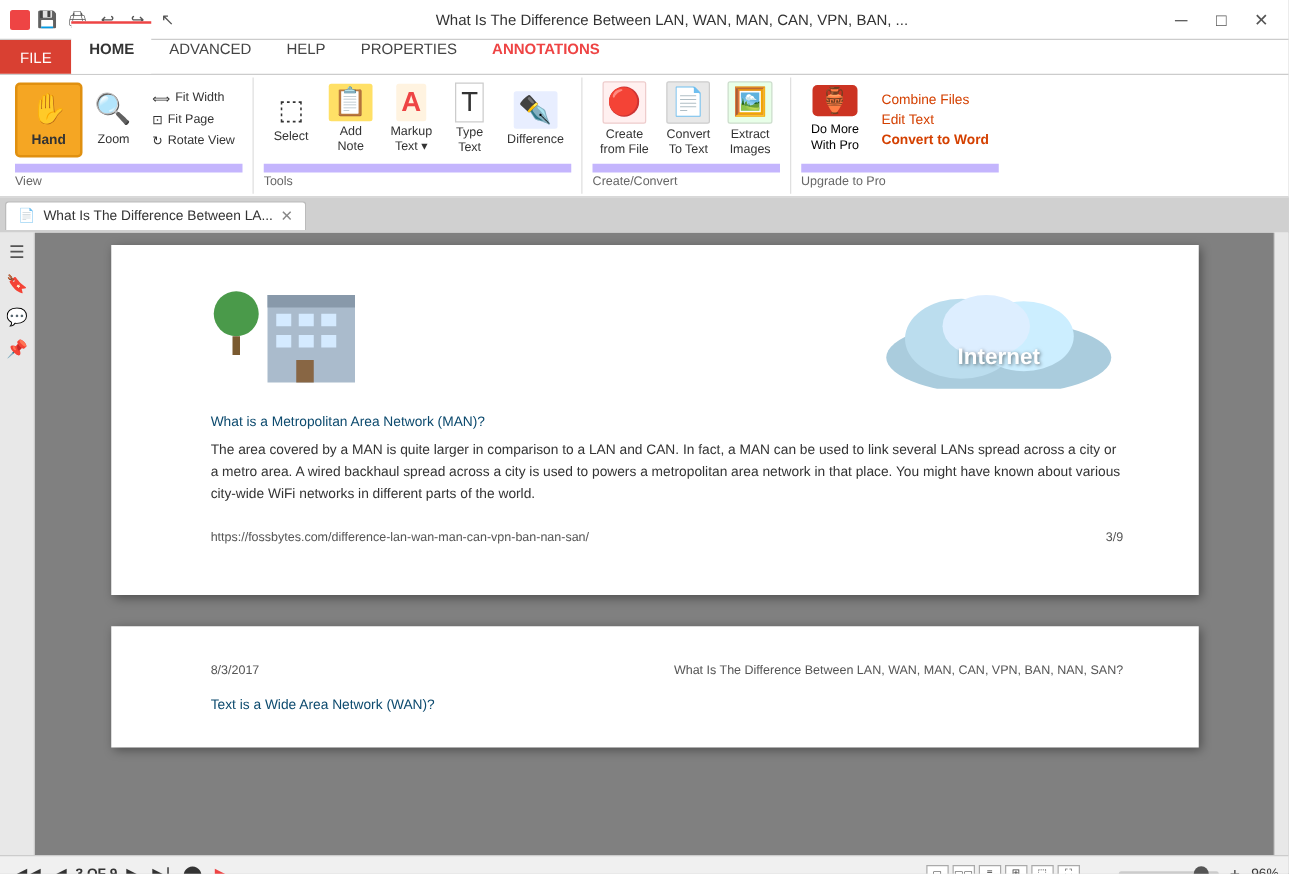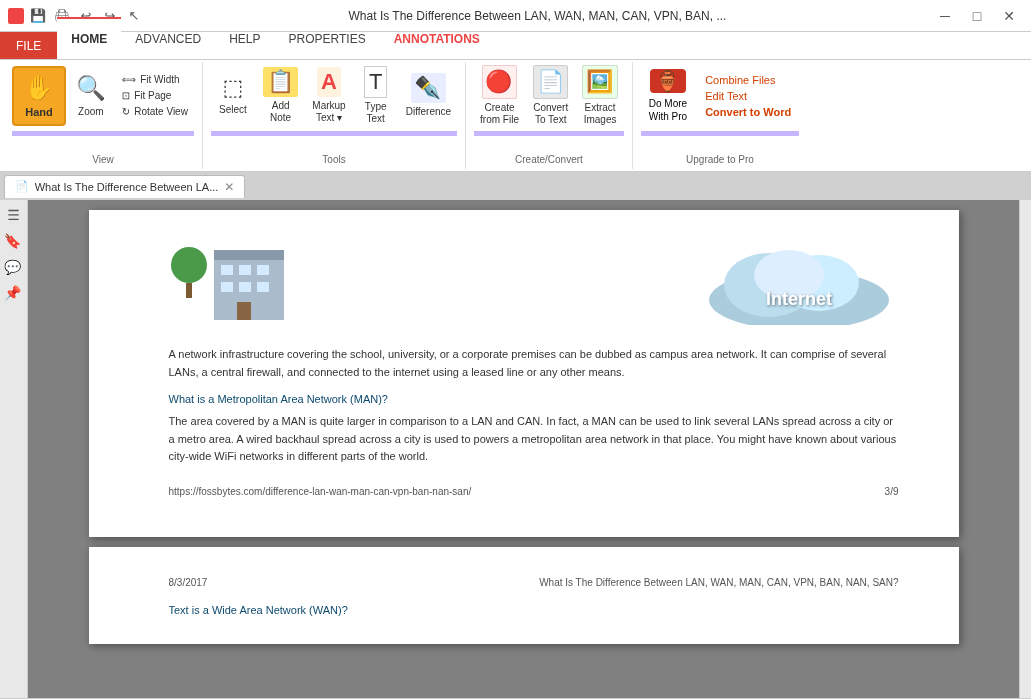--- a/index.html
+++ b/index.html
@@ -102,26 +102,26 @@
     .ribbon-group:last-child { border-right: none; }
 
     .ribbon-group-items {
       display: flex;
       flex: 1;
       align-items: center;
       gap: 2px;
     }
 
     .ribbon-group-label {
-      text-align: center;
+      text-align: left;
       font-size: 10px;
       color: #666;
       margin-top: 2px;
-      padding-top: 18px;
-      border-top: 5px solid #c4b5fd;
+      padding-top: 2px;
+      border-top: 7px solid #c4b5fd;
     }
 
     .ribbon-btn {
       display: flex;
       flex-direction: column;
       align-items: center;
       justify-content: center;
       cursor: pointer;
       border: none;
       background: none;
@@ -270,21 +270,21 @@
     }
 
     .pdf-view {
       flex: 1;
       background: #808080;
       overflow-y: auto;
       display: flex;
       flex-direction: column;
       align-items: center;
       padding: 10px 40px;
-      gap: 10px;
+      gap: 25px;
       position: relative;
     }
 
     
     .pdf-page {
       background: #fff;
       width: 870px;
       box-shadow: 2px 2px 8px rgba(0,0,0,0.4);
       padding: 30px 60px 40px 80px;
       position: relative;
@@ -593,21 +593,20 @@
             <svg width="200" height="80" viewBox="0 0 200 80">
               <ellipse cx="100" cy="55" rx="90" ry="30" fill="#aaccdd"></ellipse>
               <ellipse cx="70" cy="40" rx="45" ry="32" fill="#bbddee"></ellipse>
               <ellipse cx="120" cy="38" rx="40" ry="28" fill="#cceeff"></ellipse>
               <ellipse cx="90" cy="30" rx="35" ry="25" fill="#ddeeff"></ellipse>
               <text x="100" y="60" text-anchor="middle" font-size="18" font-weight="bold" fill="white" style="text-shadow:1px 1px 3px rgba(0,0,0,0.5)">Internet</text>
             </svg>
           </div>
         </div>
 
-        <p>A network infrastructure covering the school, university, or a corporate premises can be dubbed as campus area network. It can comprise of several LANs, a central firewall, and connected to the internet using a leased line or any other means.</p>
         <h2>What is a Metropolitan Area Network (MAN)?</h2>
         <p>The area covered by a MAN is quite larger in comparison to a LAN and CAN. In fact, a MAN can be used to link several LANs spread across a city or a metro area. A wired backhaul spread across a city is used to powers a metropolitan area network in that place. You might have known about various city-wide WiFi networks in different parts of the world.</p>
 
         <div class="pdf-footer">
           <span>https://fossbytes.com/difference-lan-wan-man-can-vpn-ban-nan-san/</span>
           <span>3/9</span>
         </div>
       </div>
 
       <div class="pdf-page" style="padding-bottom: 20px;">

